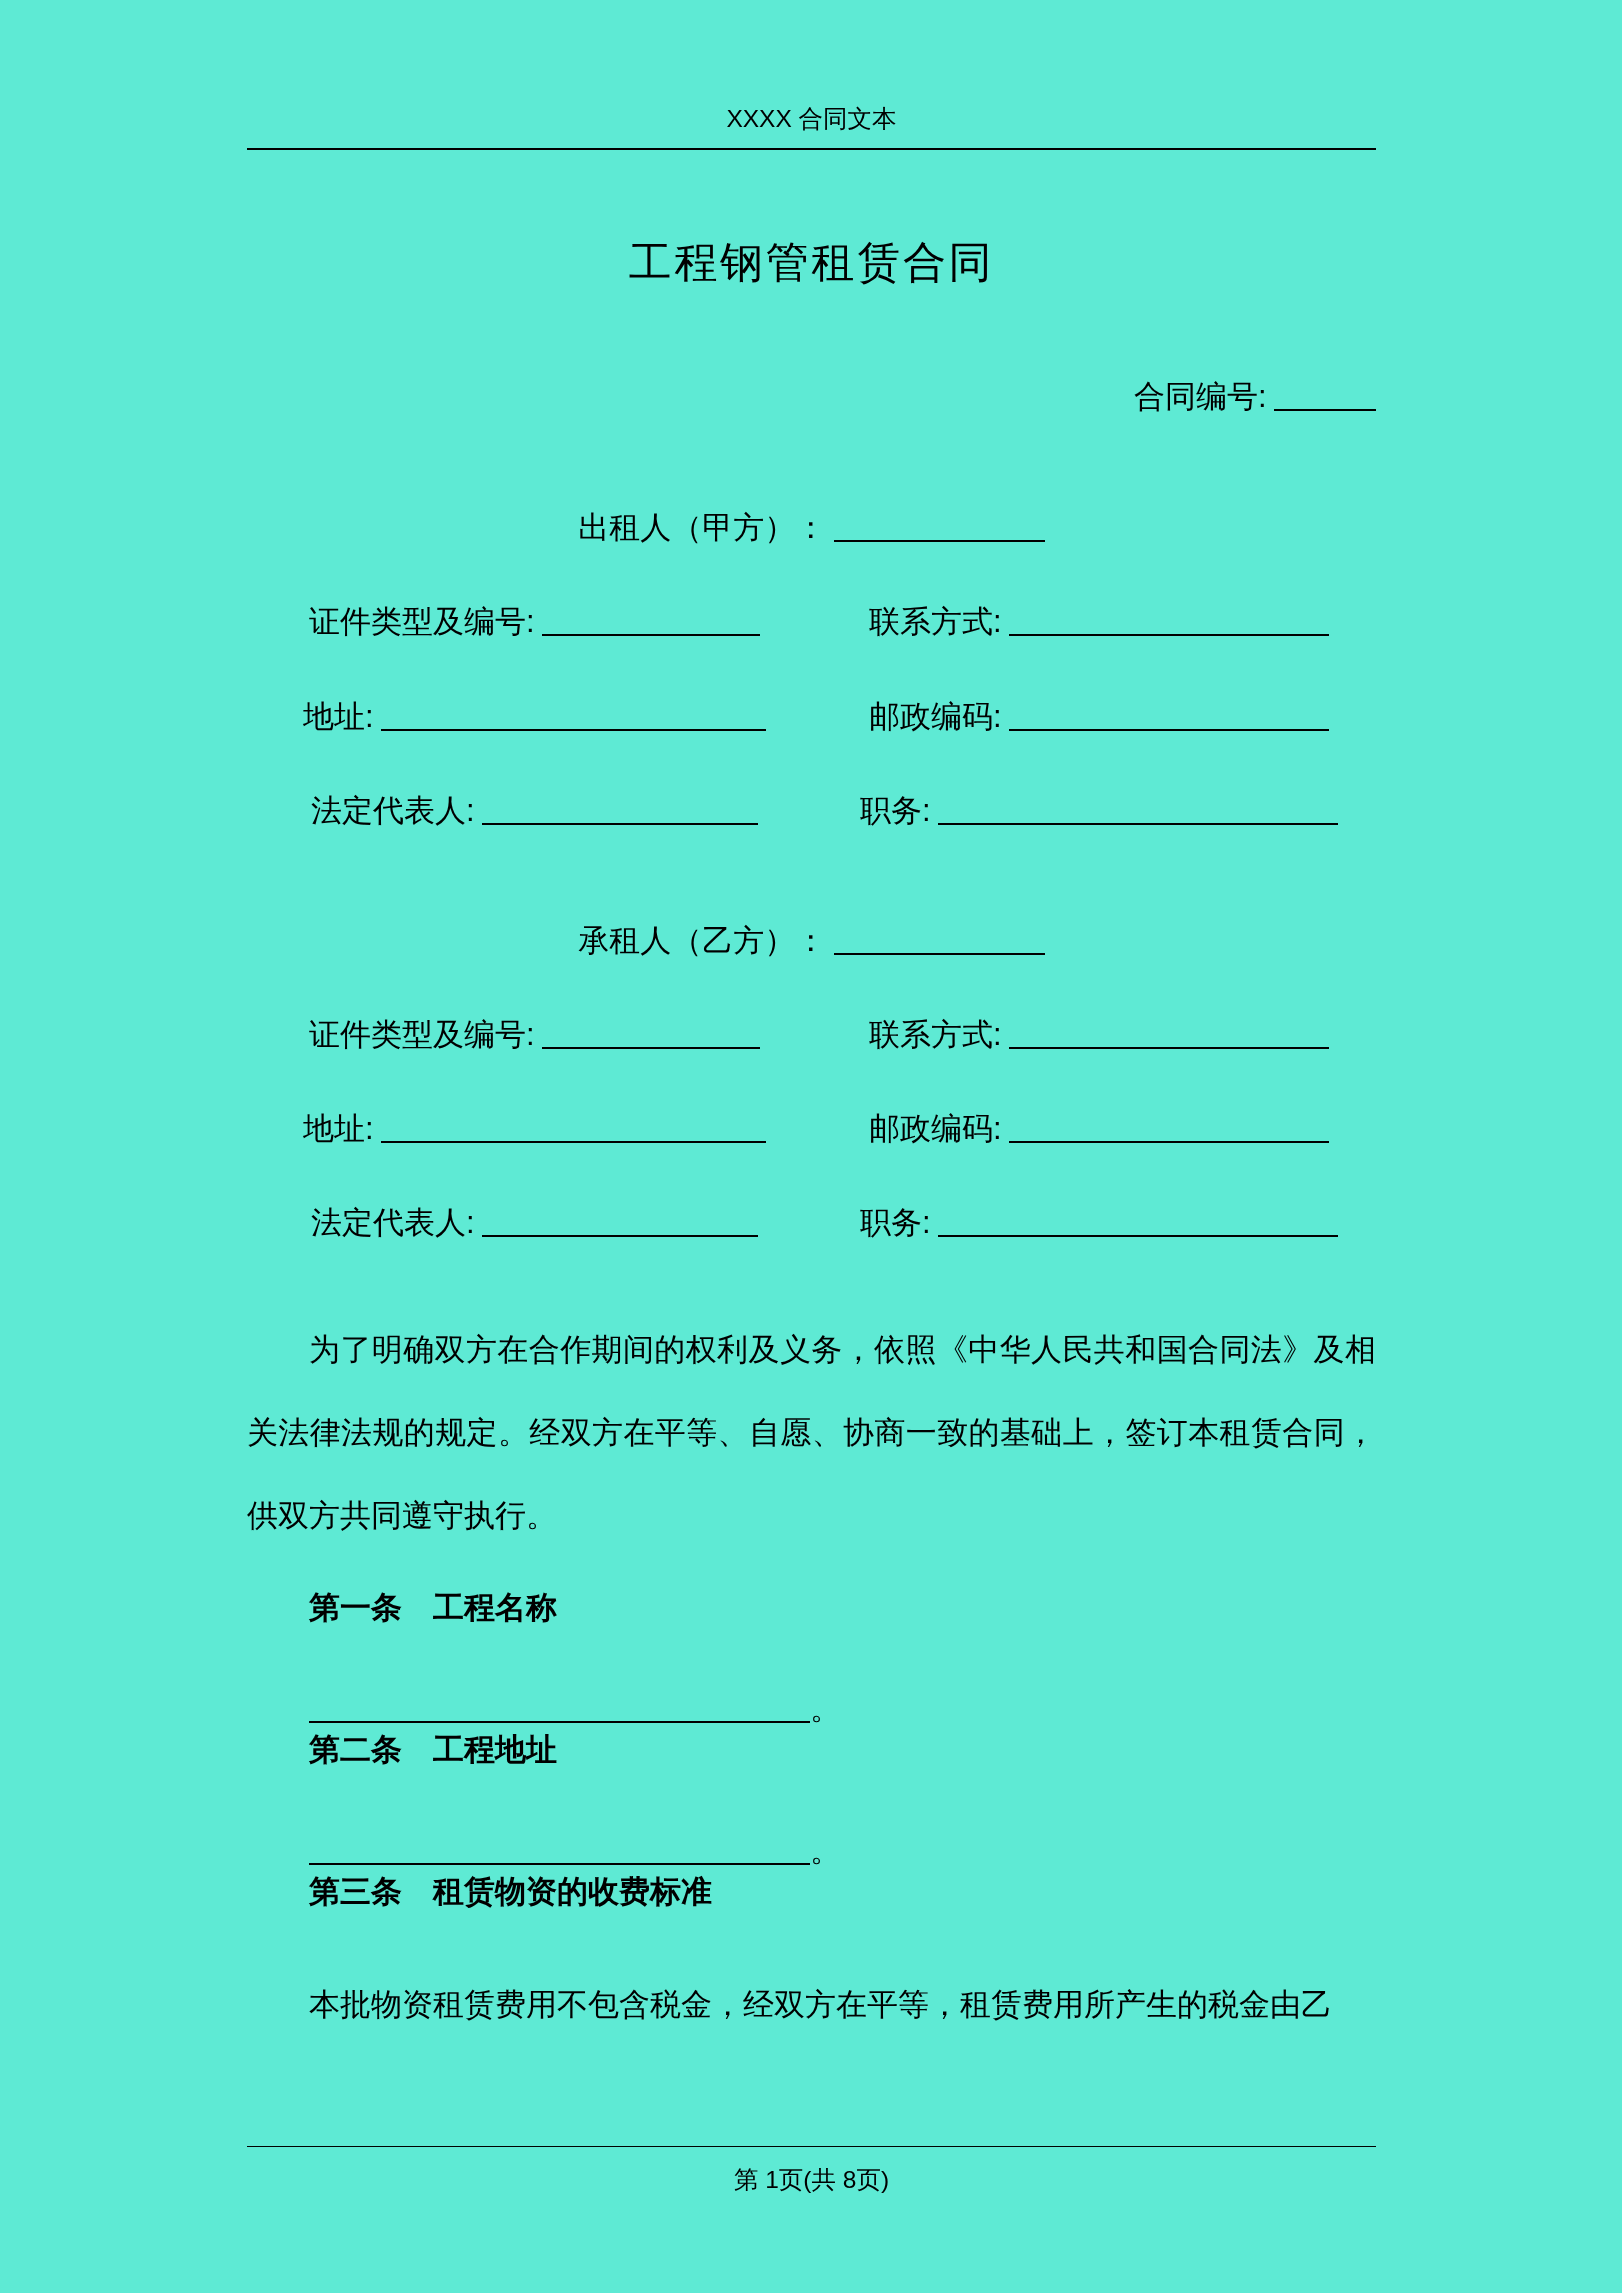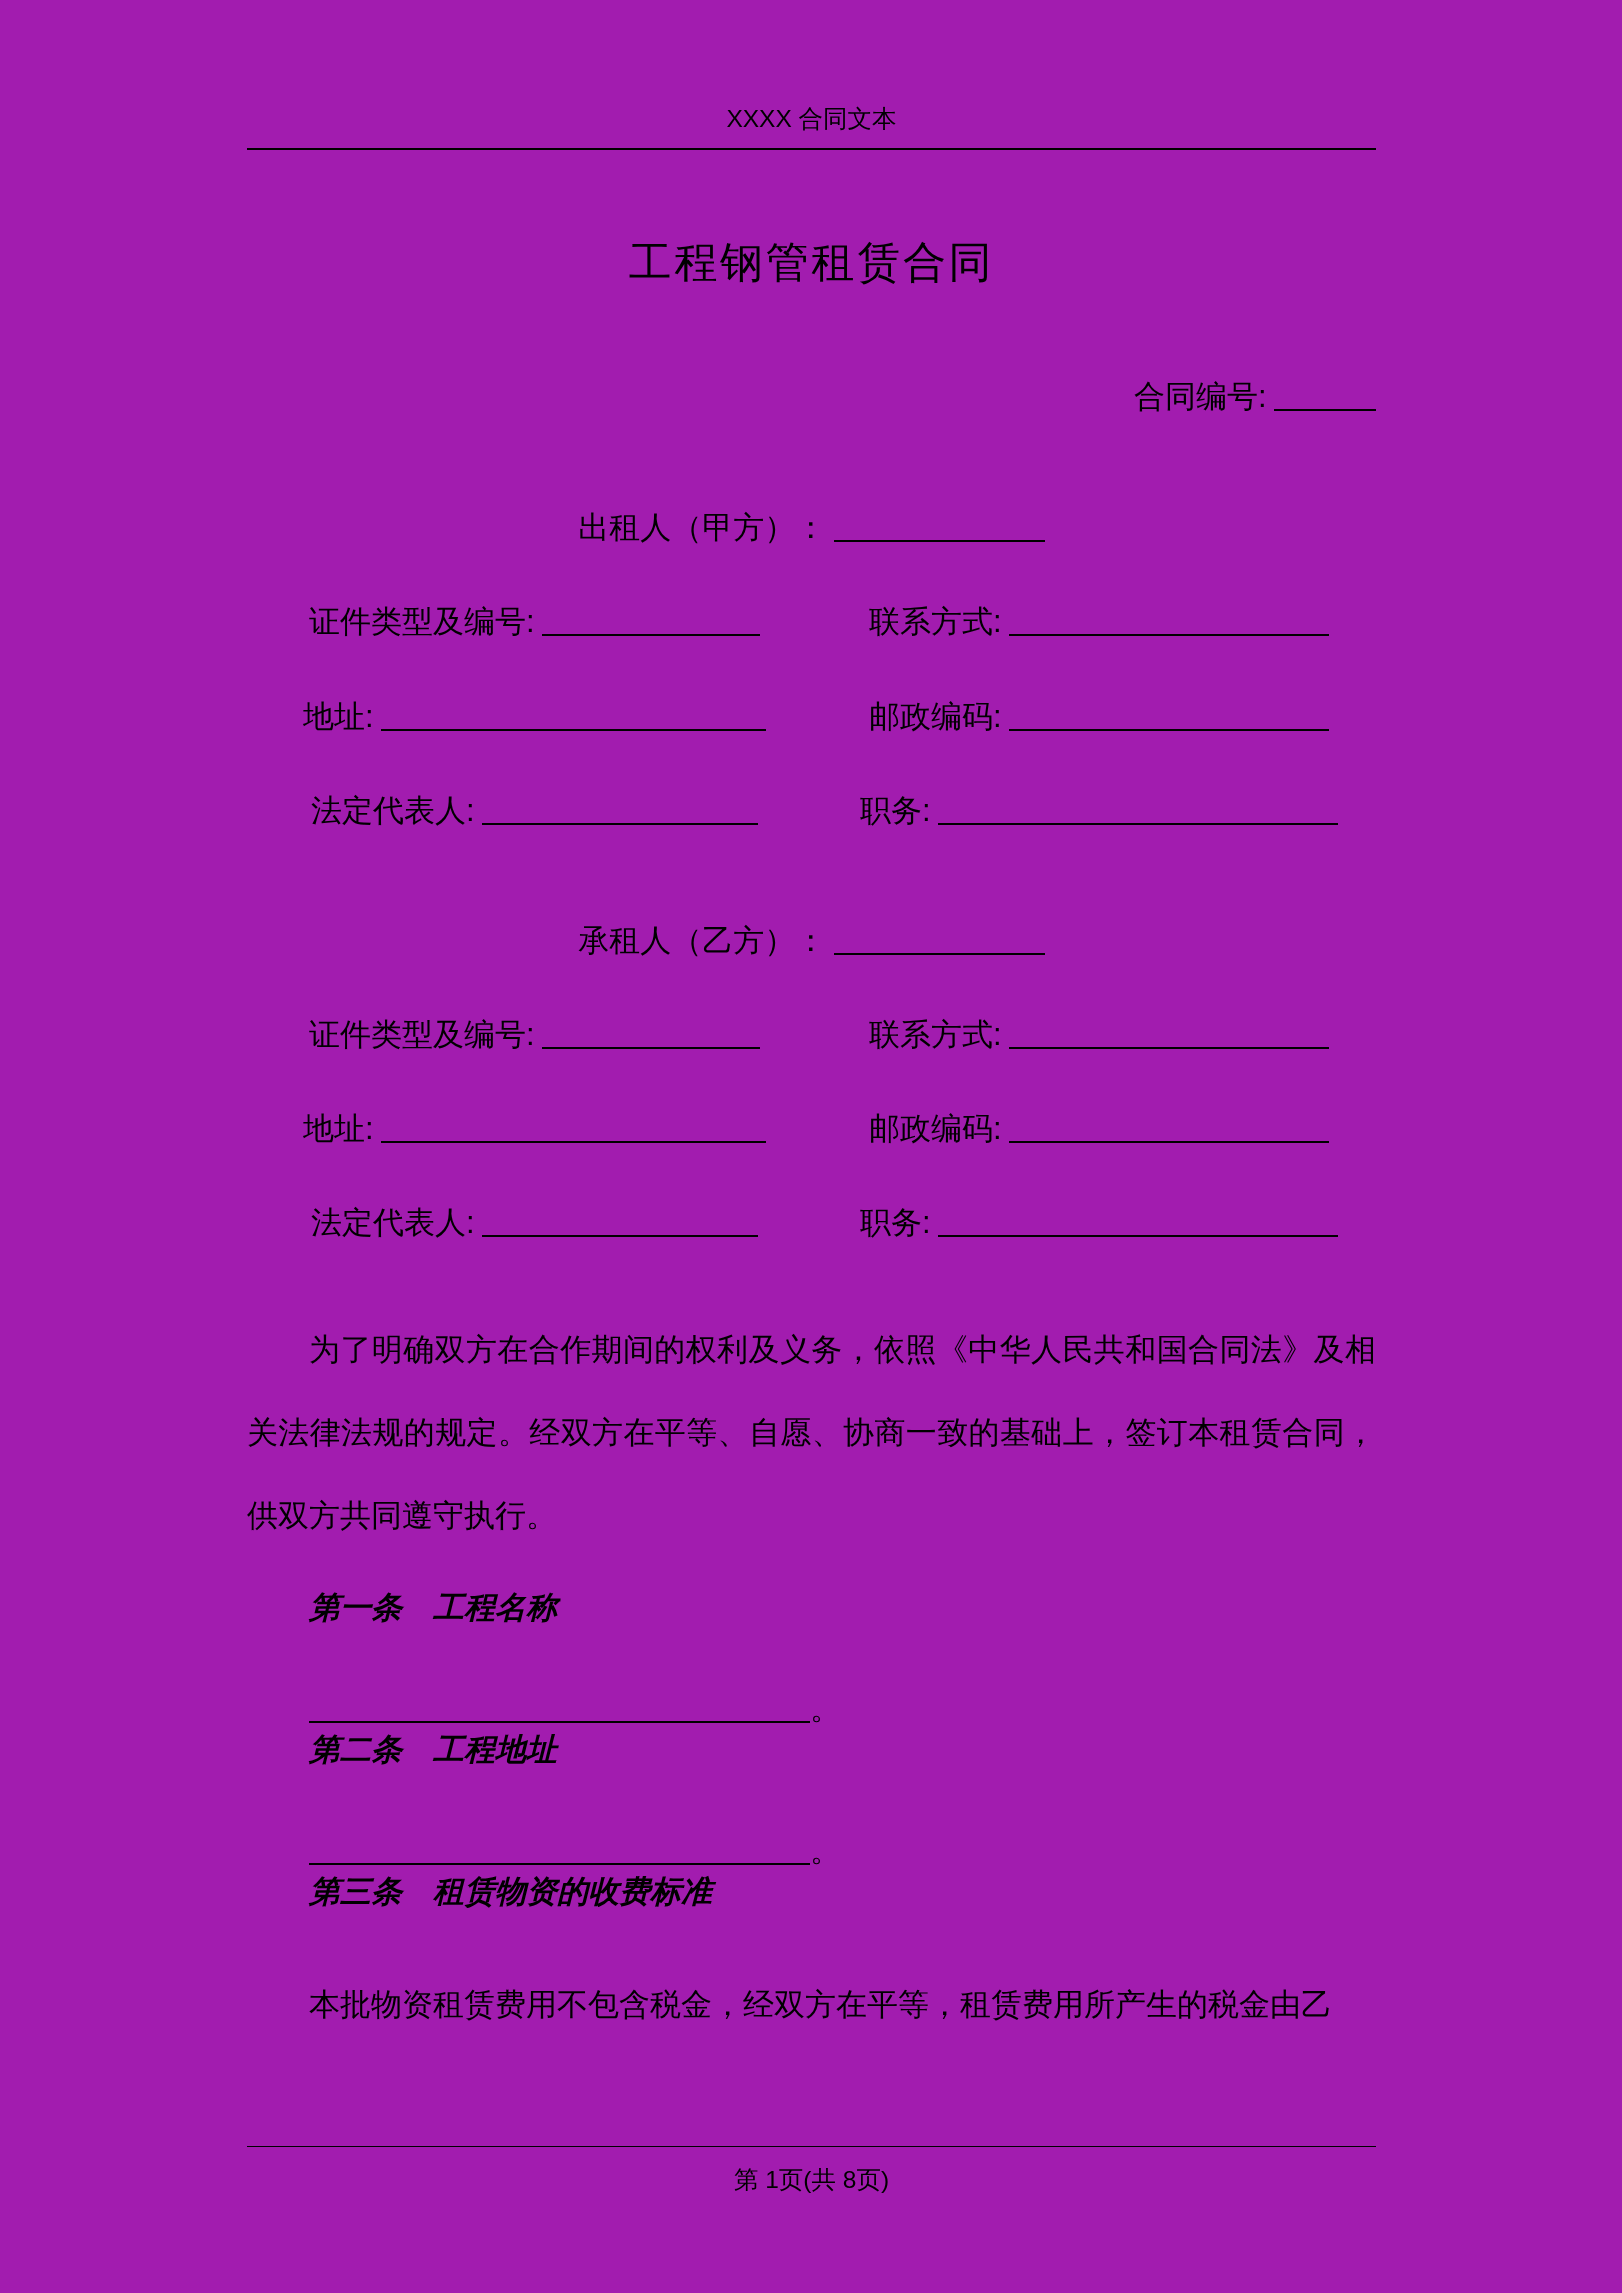--- a/index.html
+++ b/index.html
@@ -5,21 +5,21 @@
   html, body {
     margin: 0;
     padding: 0;
     background: #ffffff;
   }
   .page {
     position: relative;
     width: 1623px;
     height: 2294px;
     margin: 0 auto;
-    background: #a21caf;
+    background: #5eead4;
     color: #000000;
     font-family: "Liberation Sans", "DejaVu Sans", sans-serif;
     font-size: 31px;
     box-sizing: border-box;
     overflow: hidden;
   }
   .content {
     padding: 0 247px;
   }
   
@@ -78,21 +78,20 @@
     margin-top: 64px;
     line-height: 2.68;
     text-align: justify;
     text-indent: 2em;
   }
   
   .section-heading {
     padding-left: 62px;
     font-weight: 700;
     line-height: 1.3;
-    font-style: italic;
   }
   .blank-line {
     margin-top: 60px;
     padding-left: 62px;
     line-height: 1.3;
   }
   .section-body {
     margin-top: 51px;
     line-height: 2.68;
     text-align: justify;

